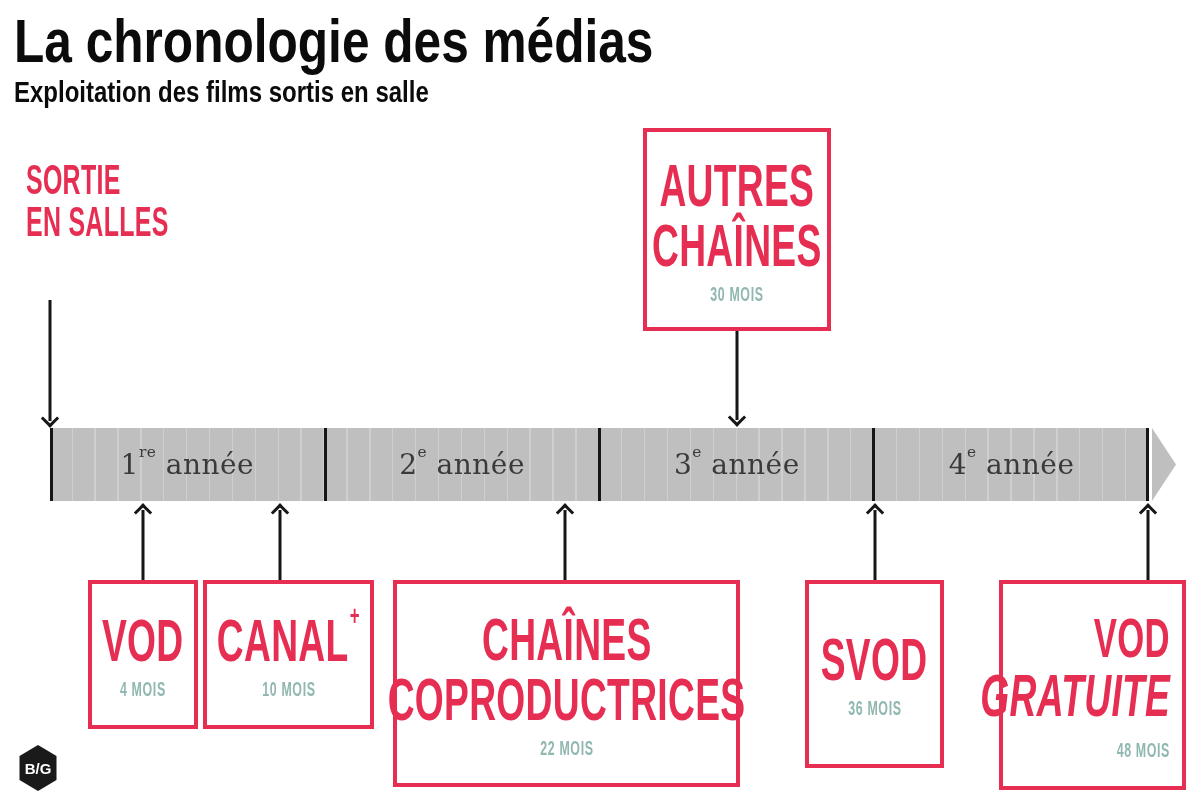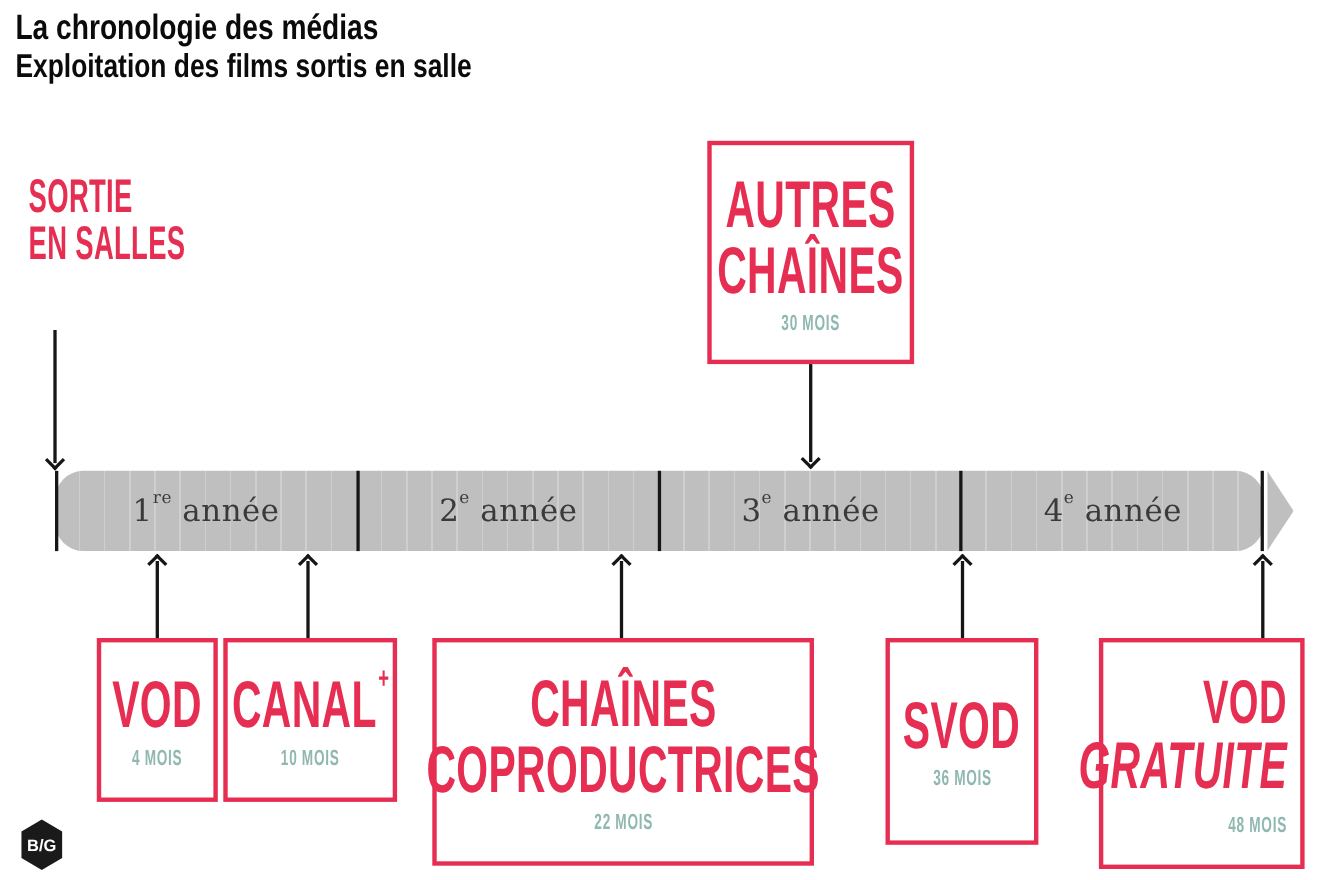--- a/index.html
+++ b/index.html
@@ -13,35 +13,34 @@
   html,body{background:#fff;}
   .canvas{
     position:relative;width:1200px;height:800px;background:#fff;overflow:hidden;
     font-family:"Liberation Sans",sans-serif;color:var(--ink);
   }
   
   .cond{display:inline-block;transform:scaleX(.62);transform-origin:center;white-space:nowrap;}
   .cond-left{transform-origin:left center;}
   
   .header{position:absolute;left:14px;top:8px;}
-  .title{font-size:32px;font-weight:800;letter-spacing:0;line-height:1.05;color:#0b0b0b;}
+  .title{font-size:62px;font-weight:800;letter-spacing:0;line-height:1.05;color:#0b0b0b;}
   .title .cond{transform:scaleX(.8);}
   .subtitle{font-size:30px;font-weight:700;color:#0b0b0b;margin-top:2px;}
   .subtitle .cond{transform:scaleX(.8);}
   
   .release{position:absolute;left:26px;top:158px;color:var(--red);
     font-weight:800;font-size:43px;line-height:.98;letter-spacing:.5px;}
   .release .line{display:block;}
   .release .cond{transform:scaleX(.58);}
   
   .timeline{
     position:absolute;left:50px;top:428px;width:1099px;height:73px;
     background:repeating-linear-gradient(to right,var(--bar) 0px,var(--bar) 21.5px,var(--tick) 21.5px,var(--tick) 22.9px);
     display:flex;
-    border-radius:26px;
   }
   .tl-seg{flex:1;display:flex;align-items:center;justify-content:center;}
   .seg-label{font-family:"DejaVu Serif",serif;font-size:28px;color:#3a3a3a;letter-spacing:.5px;}
   .seg-label sup{font-size:.55em;position:relative;top:-.45em;}
   .tl-line{position:absolute;top:0;bottom:0;width:3px;background:var(--ink);}
   .tl-line.l0{left:0;}
   .tl-line.l1{left:calc(25% - 1px);}
   .tl-line.l2{left:calc(50% - 1.5px);}
   .tl-line.l3{left:calc(75% - 2px);}
   .tl-line.l4{right:0;}
@@ -127,21 +126,21 @@
 
   <div class="wbox" style="left:88px;top:580px;width:110px;height:149px;">
     <div class="wname"><span class="cond">VOD</span></div>
     <div class="wdelay"><span class="cond">4 MOIS</span></div>
   </div>
   <div class="arrow arrow-up" style="left:135px;top:503px;height:77px;">
     <div class="chev"></div>
     <div class="shaft"></div>
   </div>
 
-  <div class="wbox" style="left:203px;top:580px;width:158px;height:149px;">
+  <div class="wbox" style="left:203px;top:580px;width:171px;height:149px;">
     <div class="wname"><span class="cond"><span>CANAL</span><sup>+</sup></span></div>
     <div class="wdelay"><span class="cond">10 MOIS</span></div>
   </div>
   <div class="arrow arrow-up" style="left:272px;top:503px;height:77px;">
     <div class="chev"></div>
     <div class="shaft"></div>
   </div>
 
   <div class="wbox" style="left:393px;top:580px;width:347px;height:207px;">
     <div class="wname"><span class="cond">CHAÎNES</span></div>

